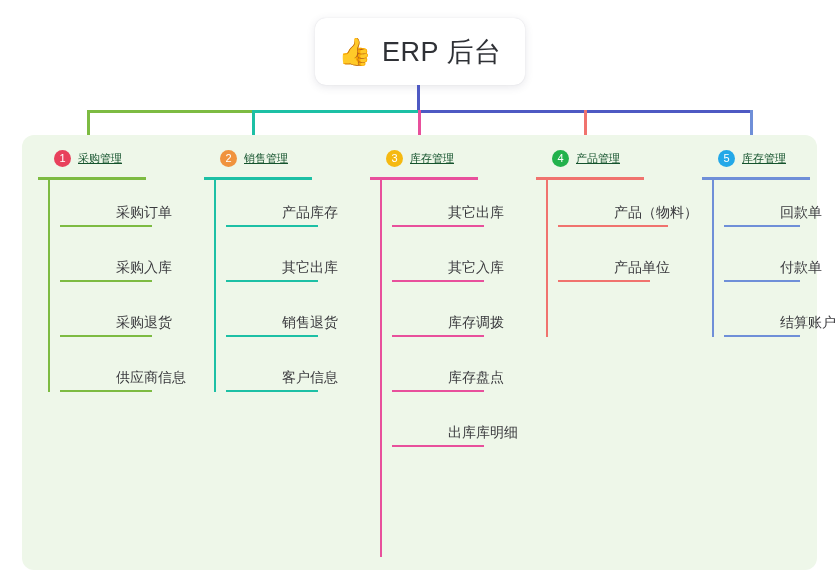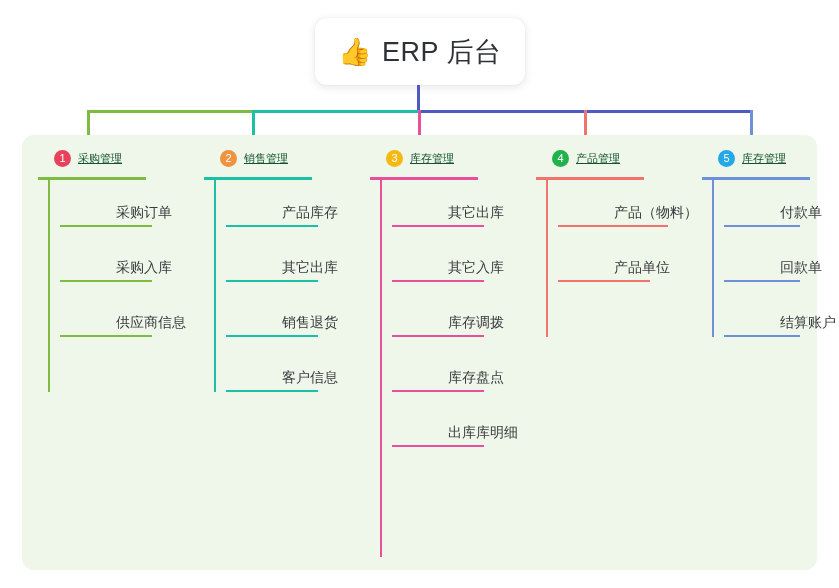--- a/index.html
+++ b/index.html
@@ -186,20 +186,24 @@
           <div class="spine" style="background: rgb(125, 187, 66); height: 212px;"></div>
           <div class="leaf">
             <span class="leaf-label">采购订单</span>
             <div class="leaf-rule" style="width: 92px; background: rgb(125, 187, 66);"></div>
           </div>
           <div class="leaf">
             <span class="leaf-label">采购入库</span>
             <div class="leaf-rule" style="width: 92px; background: rgb(125, 187, 66);"></div>
           </div>
           <div class="leaf">
+            <span class="leaf-label">采购退货</span>
+            <div class="leaf-rule" style="width: 92px; background: rgb(125, 187, 66);"></div>
+          </div>
+          <div class="leaf">
             <span class="leaf-label">供应商信息</span>
             <div class="leaf-rule" style="width: 92px; background: rgb(125, 187, 66);"></div>
           </div>
         </div>
       </div>
       <div class="column" style="left: 204px;">
         <div class="col-header">
           <span class="badge" style="background: rgb(240, 147, 62);">2</span>
           <span class="col-title">销售管理</span>
         </div>
@@ -274,28 +278,28 @@
       </div>
       <div class="column" style="left: 702px;">
         <div class="col-header">
           <span class="badge" style="background: rgb(35, 168, 232);">5</span>
           <span class="col-title">库存管理</span>
         </div>
         <div class="col-underline" style="width: 108px; background: rgb(111, 143, 216);"></div>
         <div class="items">
           <div class="spine" style="background: rgb(111, 143, 216); height: 157px;"></div>
           <div class="leaf">
+            <span class="leaf-label">回款单</span>
+            <div class="leaf-rule" style="width: 76px; background: rgb(111, 143, 216);"></div>
+          </div>
+          <div class="leaf">
             <span class="leaf-label">付款单</span>
             <div class="leaf-rule" style="width: 76px; background: rgb(111, 143, 216);"></div>
           </div>
           <div class="leaf">
-            <span class="leaf-label">回款单</span>
-            <div class="leaf-rule" style="width: 76px; background: rgb(111, 143, 216);"></div>
-          </div>
-          <div class="leaf">
             <span class="leaf-label">结算账户</span>
             <div class="leaf-rule" style="width: 76px; background: rgb(111, 143, 216);"></div>
           </div>
         </div>
       </div>
     </div>
 
 </div>
 
 </body></html>

